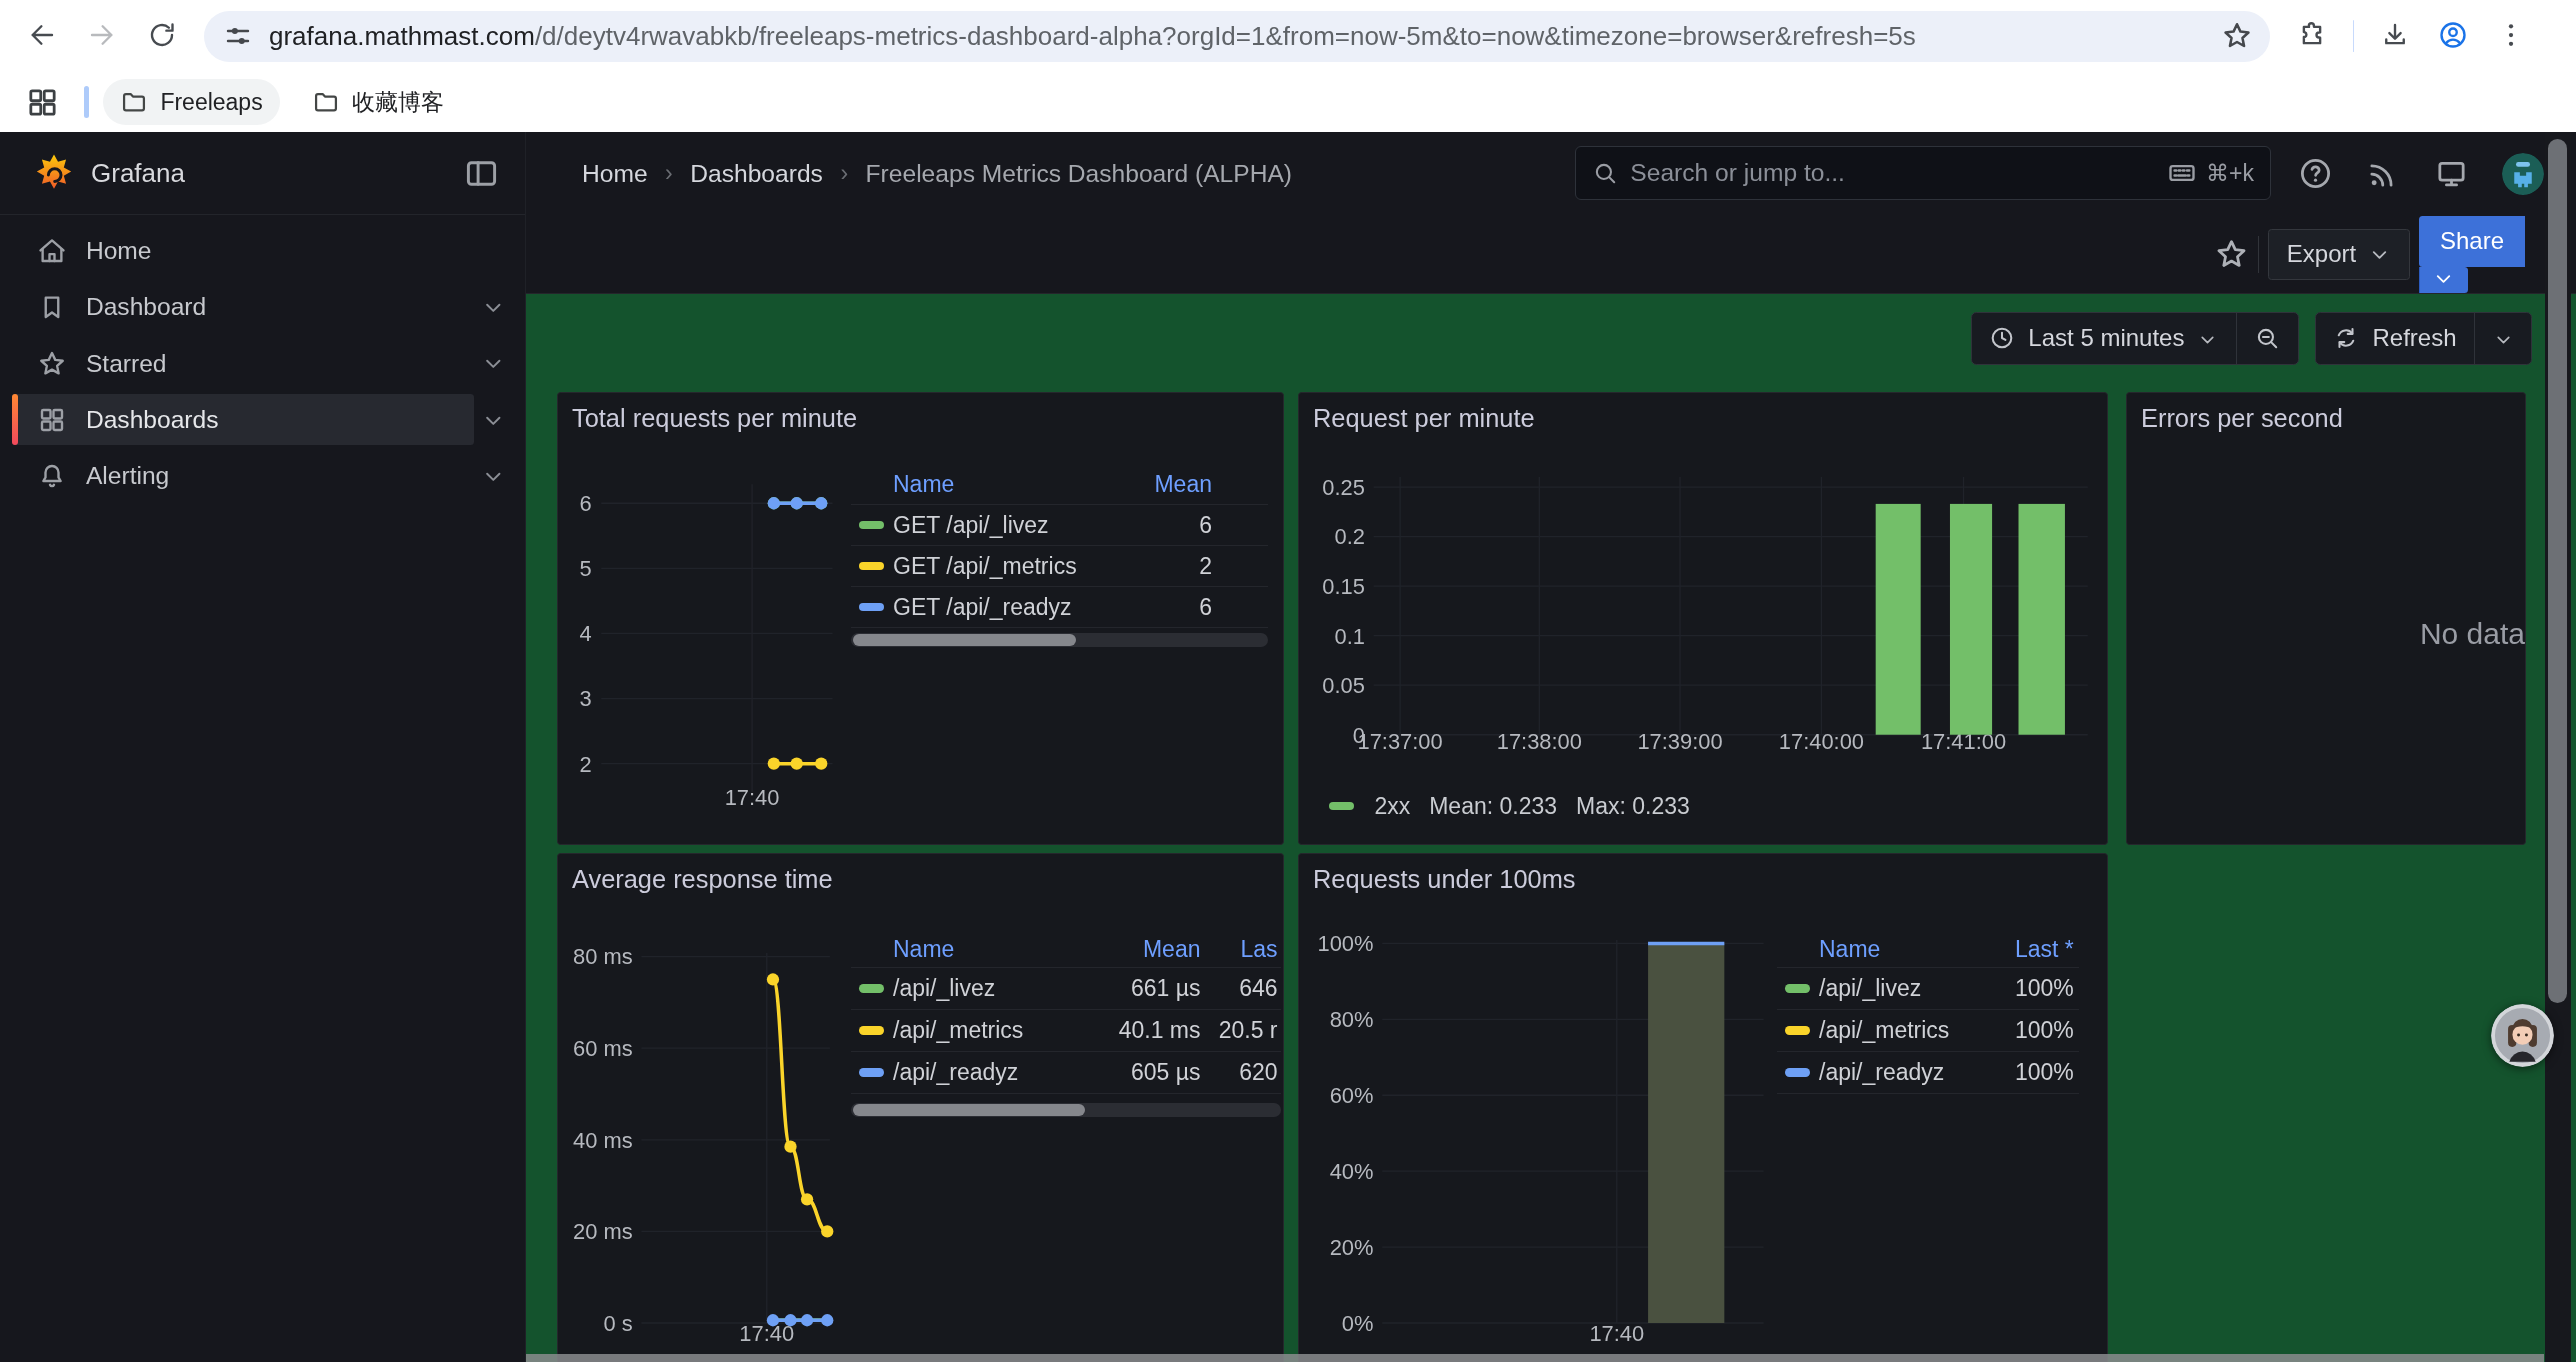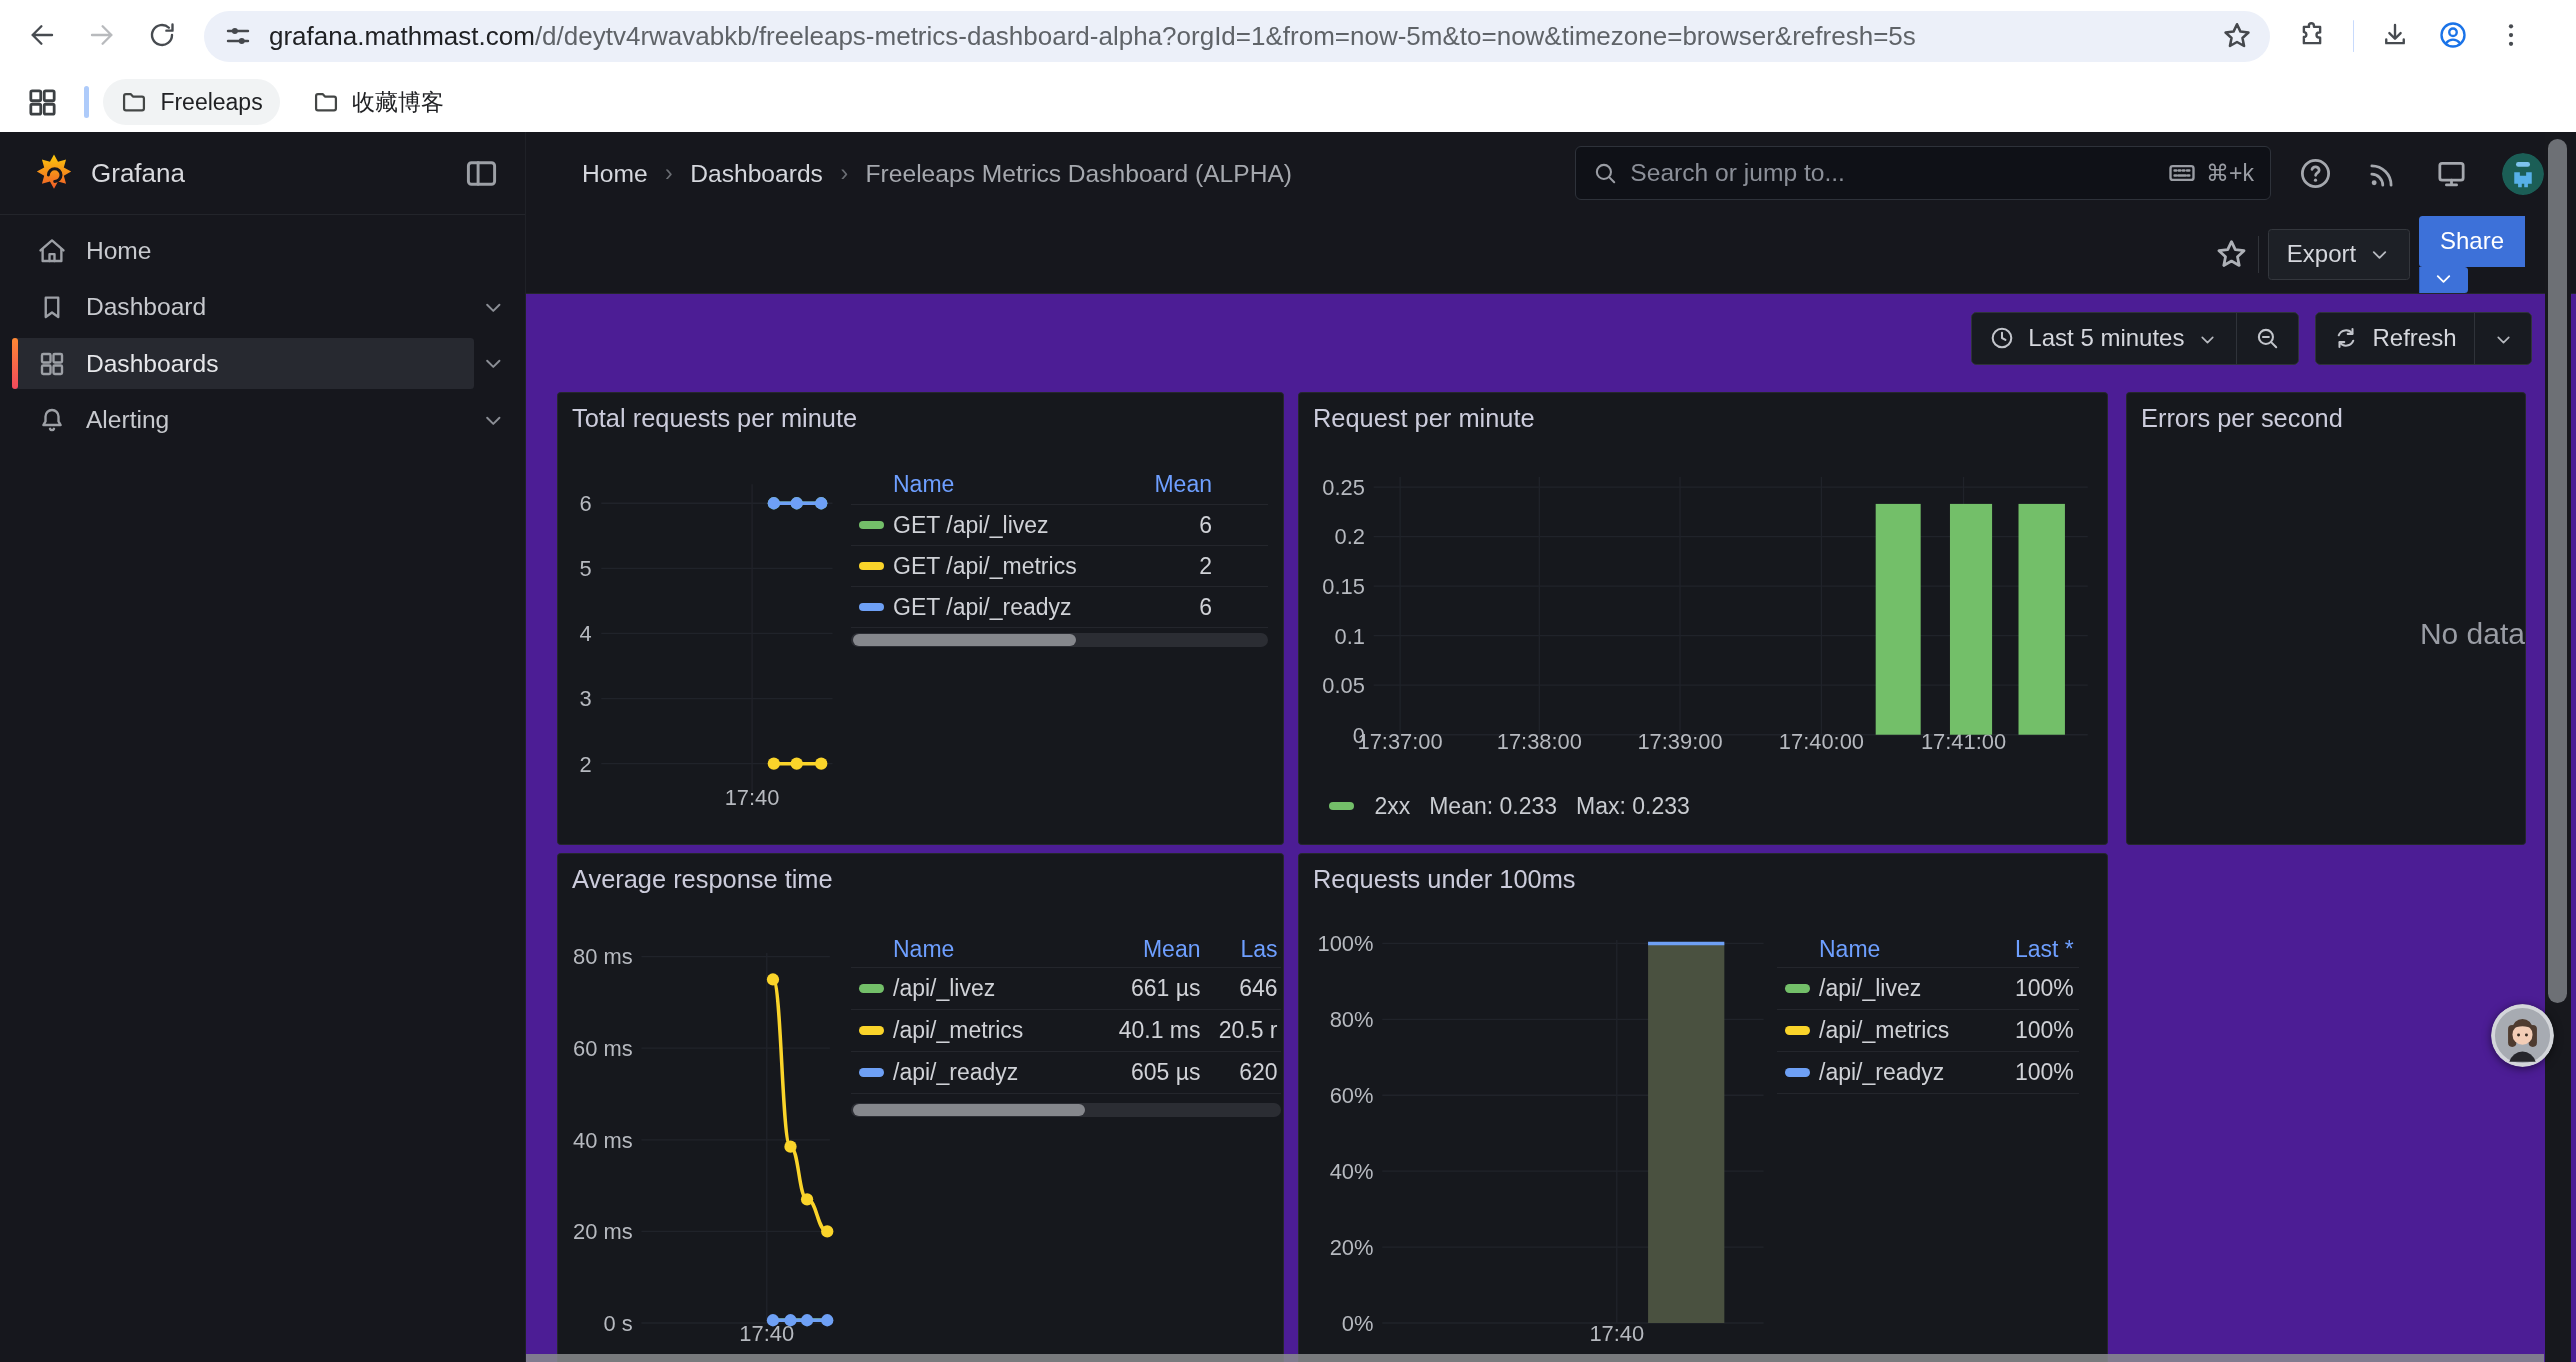--- a/index.html
+++ b/index.html
@@ -35,21 +35,21 @@
   .apps-ic { margin-left:24.6px; width:35px; height:35px; color:#3c4043; }
   .apps-ic svg { width:35px; height:35px; }
   .bm-sep { width:4.4px; height:32px; border-radius:2.6px; background:#aecbfa; margin-left:24.6px; }
   .bmitem { display:flex; align-items:center; gap:12.3px; height:46px; padding:0 17.5px; margin-left:14px;
     border-radius:23px; color:#202124; font-size:23px; }
   .bmitem.pill { background:#f1f3f4; }
   .bmitem .fold { width:28px; height:28px; color:#444746; }
   .bmitem .fold svg { width:28px; height:28px; }
 
   
-  .app { position:absolute; left:0; top:132px; width:2576px; height:1231px; background:#4c1d95; }
+  .app { position:absolute; left:0; top:132px; width:2576px; height:1231px; background:#14532d; }
 
   
   .sidebar { position:absolute; left:0; top:0; width:526px; height:1231px; background:#16171d;
     border-right:0.9px solid #1f2127; }
   .sb-head { position:relative; height:83px; border-bottom:0.9px solid #23252b; display:flex; align-items:center; }
   .gf-logo { margin-left:33px; width:42px; height:42px; }
   .gf-logo svg { width:42px; height:42px; }
   .brand { margin-left:16px; font-size:26px; font-weight:500; color:#d8d9dd; }
   .dock { position:absolute; right:24.6px; top:23px; width:37px; height:37px; color:#9da0a6; }
   .dock svg { width:37px; height:37px; }
@@ -265,20 +265,33 @@
               <span class="mi-label">Home</span>
             </div>
             <div style="width:39px"></div>
           </div>
           <div class="mi-row">
             <div class="mi-pill">
               <span class="mi-ic"><svg viewBox="0 0 24 24" fill="none" stroke="currentColor" stroke-width="1.9" stroke-linecap="round" stroke-linejoin="round">
                   <path d="M7 4.5h10V20l-5-3.6L7 20z"></path>
                 </svg></span>
               <span class="mi-label">Dashboard</span>
+            </div>
+            <div class="mi-chev">
+              <svg viewBox="0 0 24 24" fill="none" stroke="currentColor" stroke-width="1.9" stroke-linecap="round" stroke-linejoin="round">
+                <path d="M6 9.5l6 6 6-6"></path>
+              </svg>
+            </div>
+          </div>
+          <div class="mi-row">
+            <div class="mi-pill">
+              <span class="mi-ic"><svg viewBox="0 0 24 24" fill="none" stroke="currentColor" stroke-width="1.9" stroke-linecap="round" stroke-linejoin="round">
+                  <path d="M12 3.2l2.6 5.5 6 .7-4.5 4.1 1.2 6-5.3-3-5.3 3 1.2-6L3.4 9.4l6-.7z"></path>
+                </svg></span>
+              <span class="mi-label">Starred</span>
             </div>
             <div class="mi-chev">
               <svg viewBox="0 0 24 24" fill="none" stroke="currentColor" stroke-width="1.9" stroke-linecap="round" stroke-linejoin="round">
                 <path d="M6 9.5l6 6 6-6"></path>
               </svg>
             </div>
           </div>
           <div class="mi-row">
             <div class="mi-pill active">
               <div class="accent"></div>

